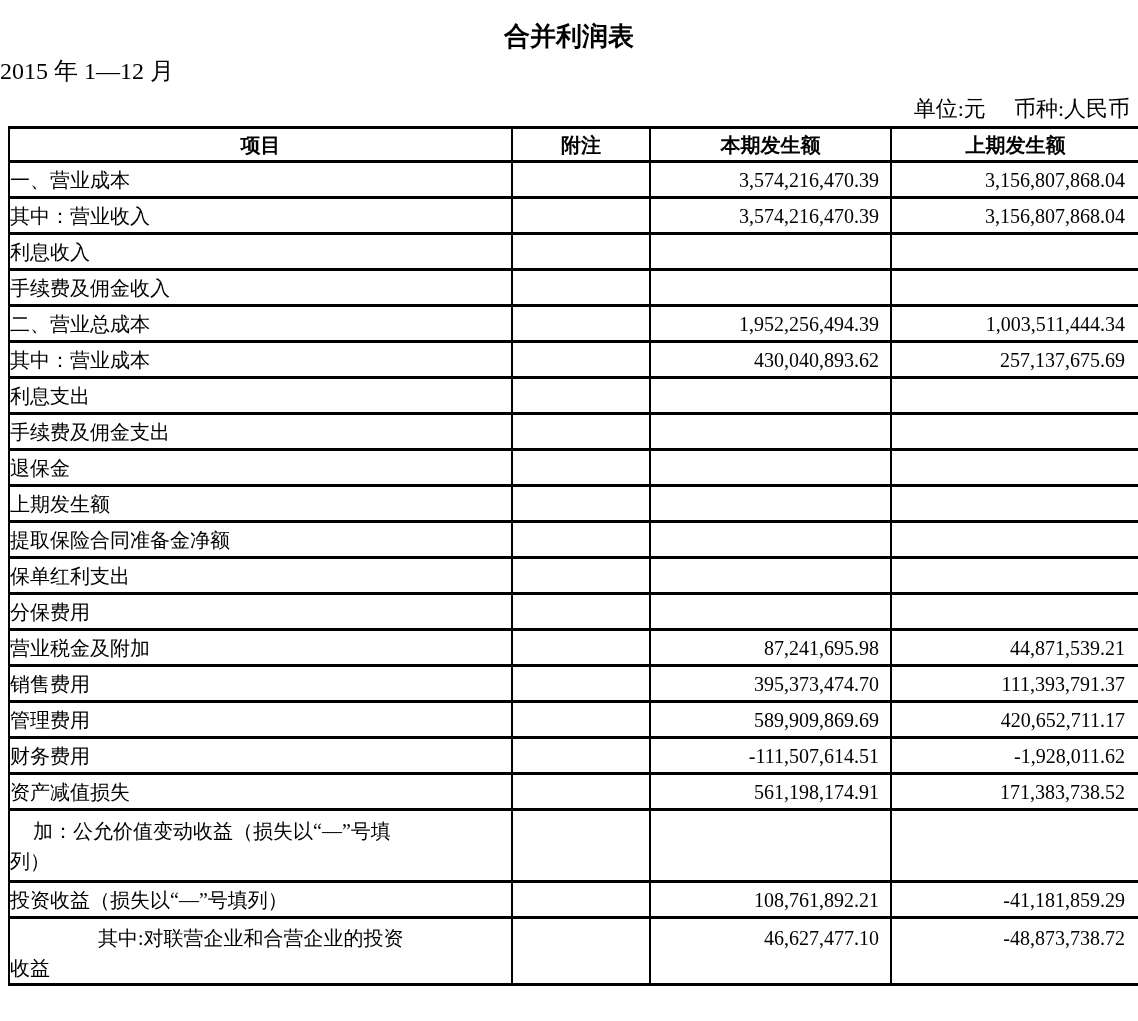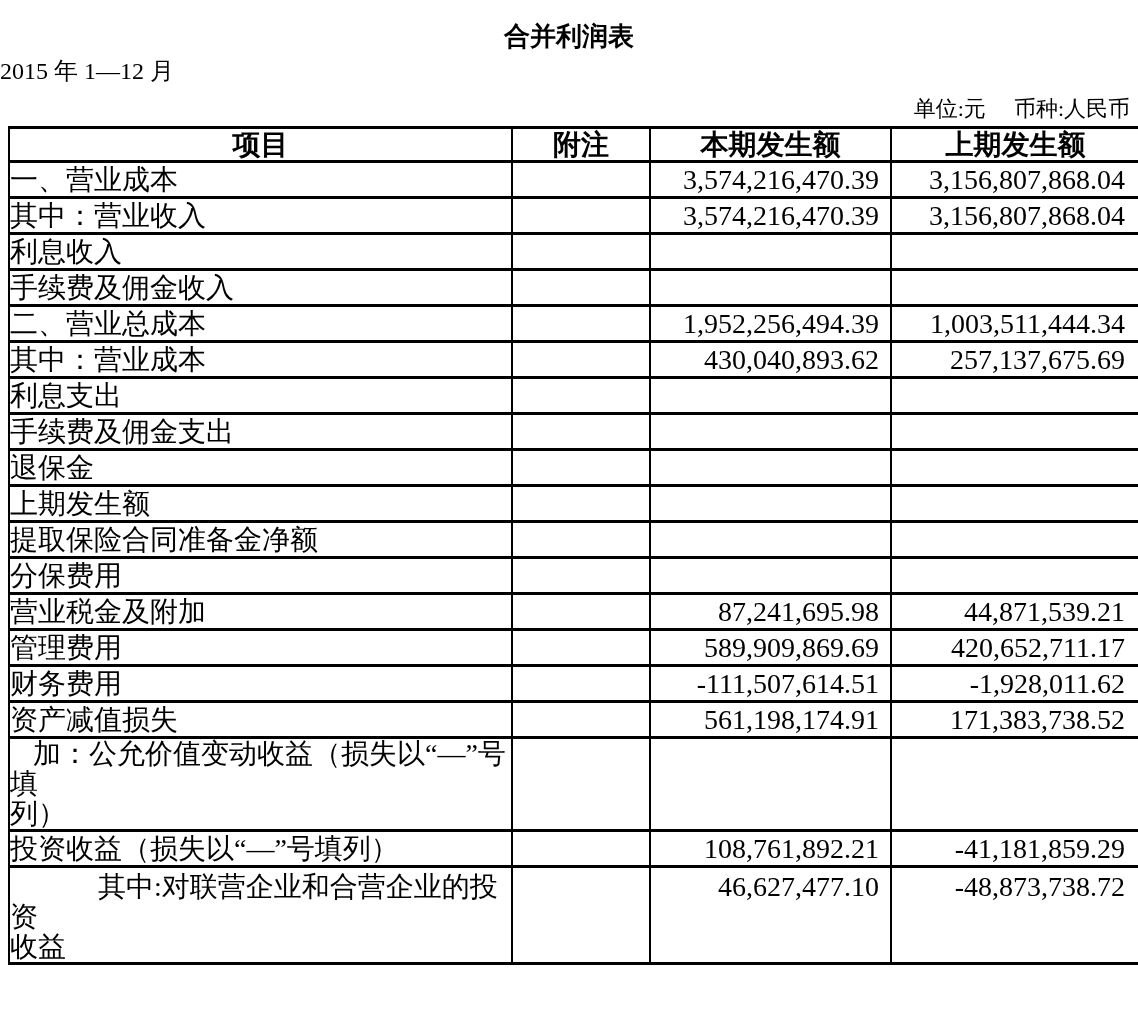--- a/index.html
+++ b/index.html
@@ -31,21 +31,21 @@
     font-size: 22px;
     line-height: 26px;
   }
   .unit-line .currency { margin-left: 28px; }
 
   table.statement {
     border-collapse: collapse;
     table-layout: fixed;
     width: 1130px;
     margin-left: 8px;
-    font-size: 28px;
+    font-size: 20px;
     line-height: 30px;
   }
   .statement th, .statement td {
     border-left: 2px solid #000;
     border-right: 2px solid #000;
     border-top: 3px solid #000;
     border-bottom: 3px solid #000;
     padding: 0;
     vertical-align: middle;
     overflow: hidden;
@@ -157,30 +157,42 @@
           <td class="col-cur"></td>
           <td class="col-prev"></td>
         </tr>
         <tr>
           <td class="col-item ind-sub">提取保险合同准备金净额</td>
           <td class="col-note"></td>
           <td class="col-cur"></td>
           <td class="col-prev"></td>
         </tr>
         <tr>
+          <td class="col-item ind-sub">保单红利支出</td>
+          <td class="col-note"></td>
+          <td class="col-cur"></td>
+          <td class="col-prev"></td>
+        </tr>
+        <tr>
           <td class="col-item ind-sub">分保费用</td>
           <td class="col-note"></td>
           <td class="col-cur"></td>
           <td class="col-prev"></td>
         </tr>
         <tr>
           <td class="col-item ind-sub">营业税金及附加</td>
           <td class="col-note"></td>
           <td class="col-cur">87,241,695.98</td>
           <td class="col-prev">44,871,539.21</td>
+        </tr>
+        <tr>
+          <td class="col-item ind-sub">销售费用</td>
+          <td class="col-note"></td>
+          <td class="col-cur">395,373,474.70</td>
+          <td class="col-prev">111,393,791.37</td>
         </tr>
         <tr>
           <td class="col-item ind-sub">管理费用</td>
           <td class="col-note"></td>
           <td class="col-cur">589,909,869.69</td>
           <td class="col-prev">420,652,711.17</td>
         </tr>
         <tr>
           <td class="col-item ind-sub">财务费用</td>
           <td class="col-note"></td>

